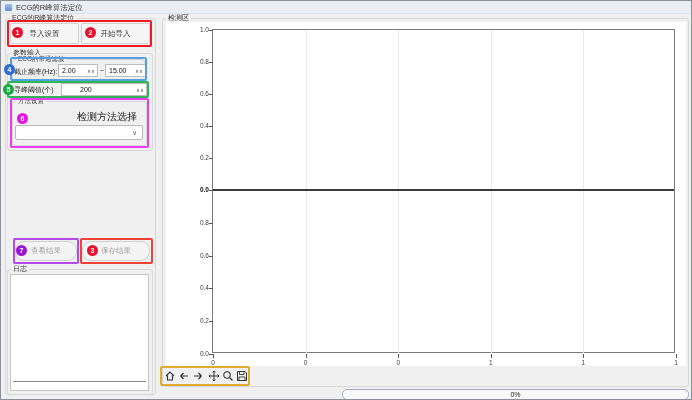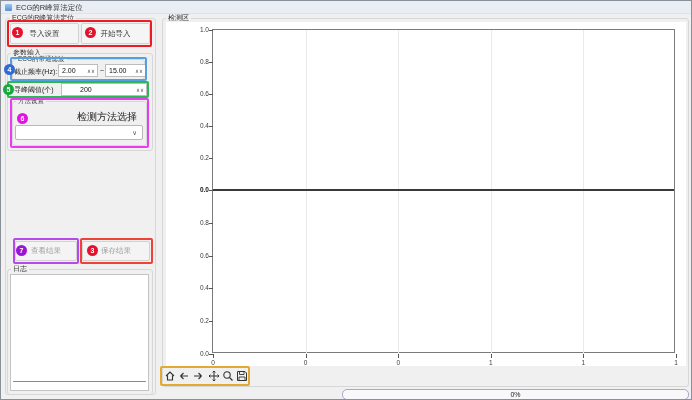--- a/index.html
+++ b/index.html
@@ -4,21 +4,21 @@
 <style>
   html,body{margin:0;padding:0;background:#cfd4da;font-family:"Liberation Sans","DejaVu Sans",sans-serif;}
   .win{position:relative;width:692px;height:400px;background:#f0f0f0;border:1px solid #8a8f98;box-sizing:border-box;overflow:hidden;}
   .abs{position:absolute;box-sizing:border-box;}
   .titlebar{left:0;top:0;width:100%;height:13px;background:#e9eef5;border-bottom:1px solid #dfe3e8;}
   .appicon{left:4px;top:3px;width:7px;height:7px;background:linear-gradient(#9ec4ee,#5b8fd0);border-radius:1px;}
   .title-text{left:15px;top:2px;font-size:7.5px;color:#333;white-space:nowrap;}
   .groupbox{border:1px solid #d7d7d7;border-radius:3px;background:transparent;}
   .glabel{font-size:7px;color:#333;background:#f0f0f0;padding:0 2px;white-space:nowrap;line-height:8px;}
   .btn{background:#f5f5f5;border:1px solid #d2d2d2;border-radius:2px;display:flex;align-items:center;justify-content:center;font-size:7.5px;color:#333;cursor:default;}
-  .btn.disabled{color:#9b9b9b;background:#f4f4f4;}
+  .btn.disabled{color:#9b9b9b;background:#f4f4f4;border-radius:9px;}
   .annobox{border-style:solid;border-width:2px;border-radius:2px;pointer-events:none;z-index:40;background:transparent;}
   .marker{width:11px;height:11px;border-radius:50%;color:#fff;font-size:7px;font-weight:bold;display:flex;align-items:center;justify-content:center;z-index:50;line-height:11px;}
   .spin{background:#fff;border:1px solid #bdbdbd;display:flex;align-items:center;font-size:7px;color:#111;}
   .spin .val{flex:1;padding-left:3px;white-space:nowrap;}
   .spin .arrows{font-size:5.5px;color:#555;padding-right:2px;letter-spacing:0;white-space:nowrap;}
   .combo{background:#fff;border:1px solid #b8b8b8;border-radius:2px;display:flex;align-items:center;justify-content:flex-end;font-size:7px;color:#444;}
   .combo .dd{padding-right:5px;font-size:6.5px;color:#555;}
   .lbl{font-size:7px;color:#222;white-space:nowrap;}
   .canvas{background:#fff;}
   .plot{border:1px solid #7a7a7a;background:#fff;}

